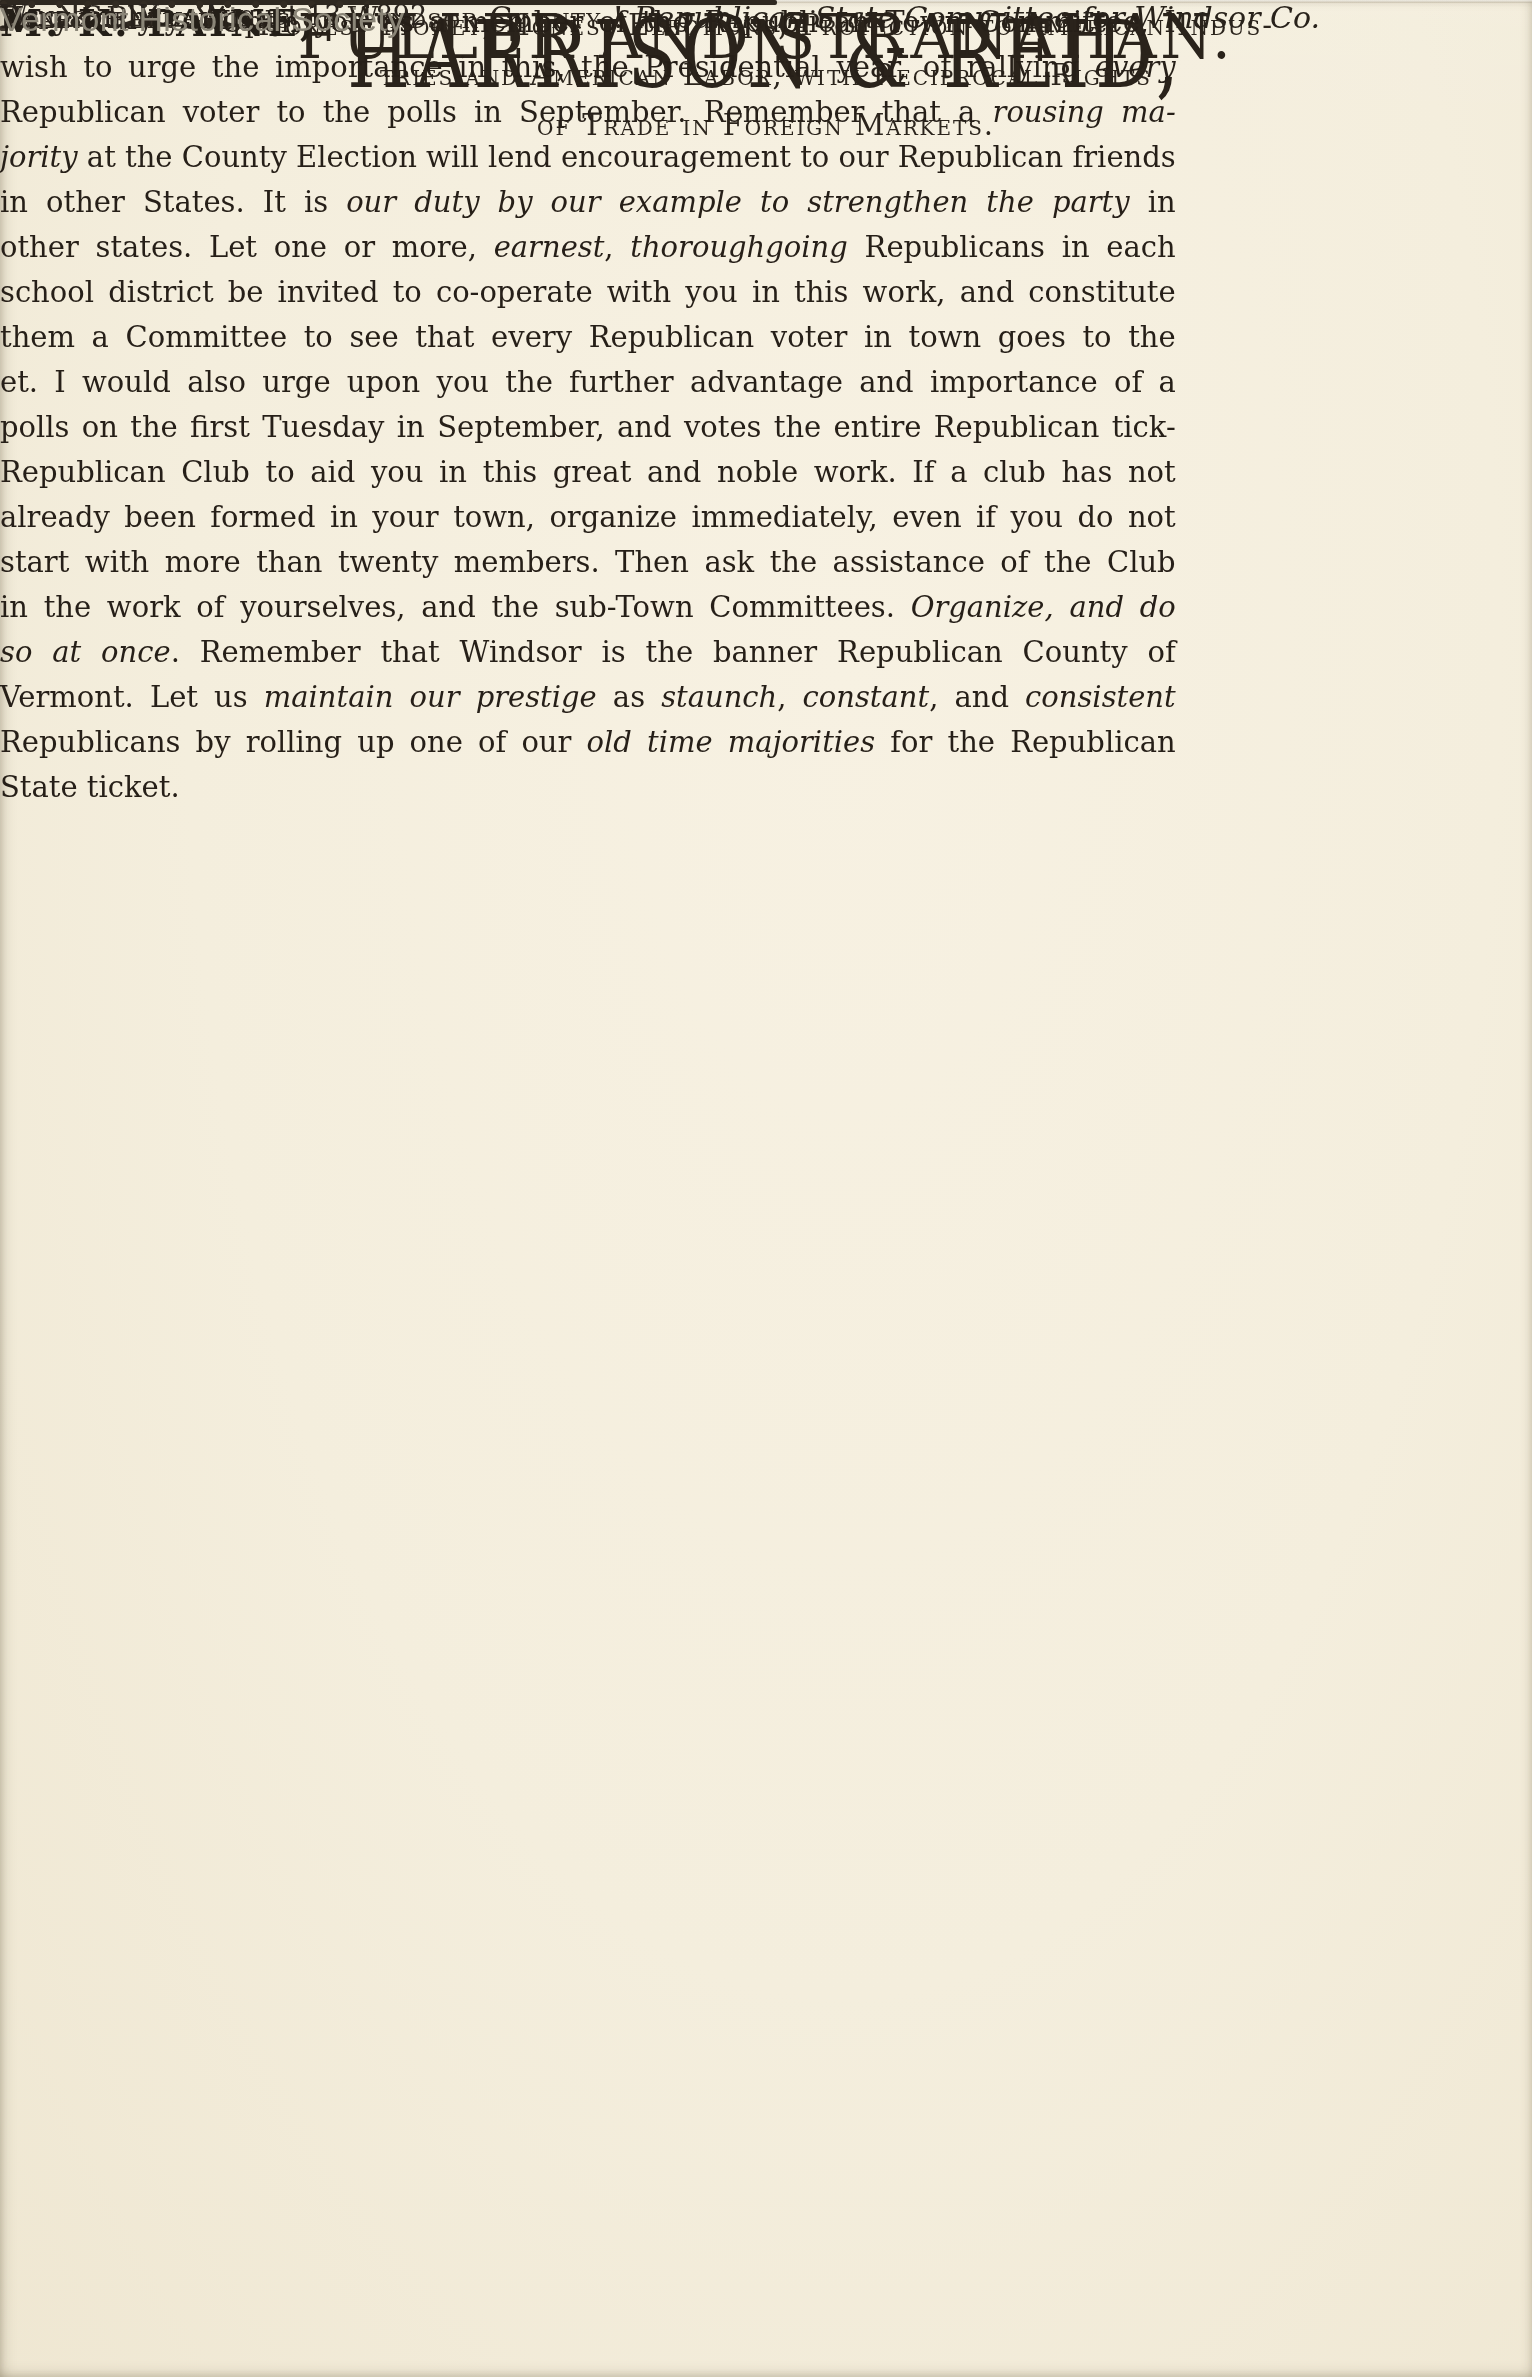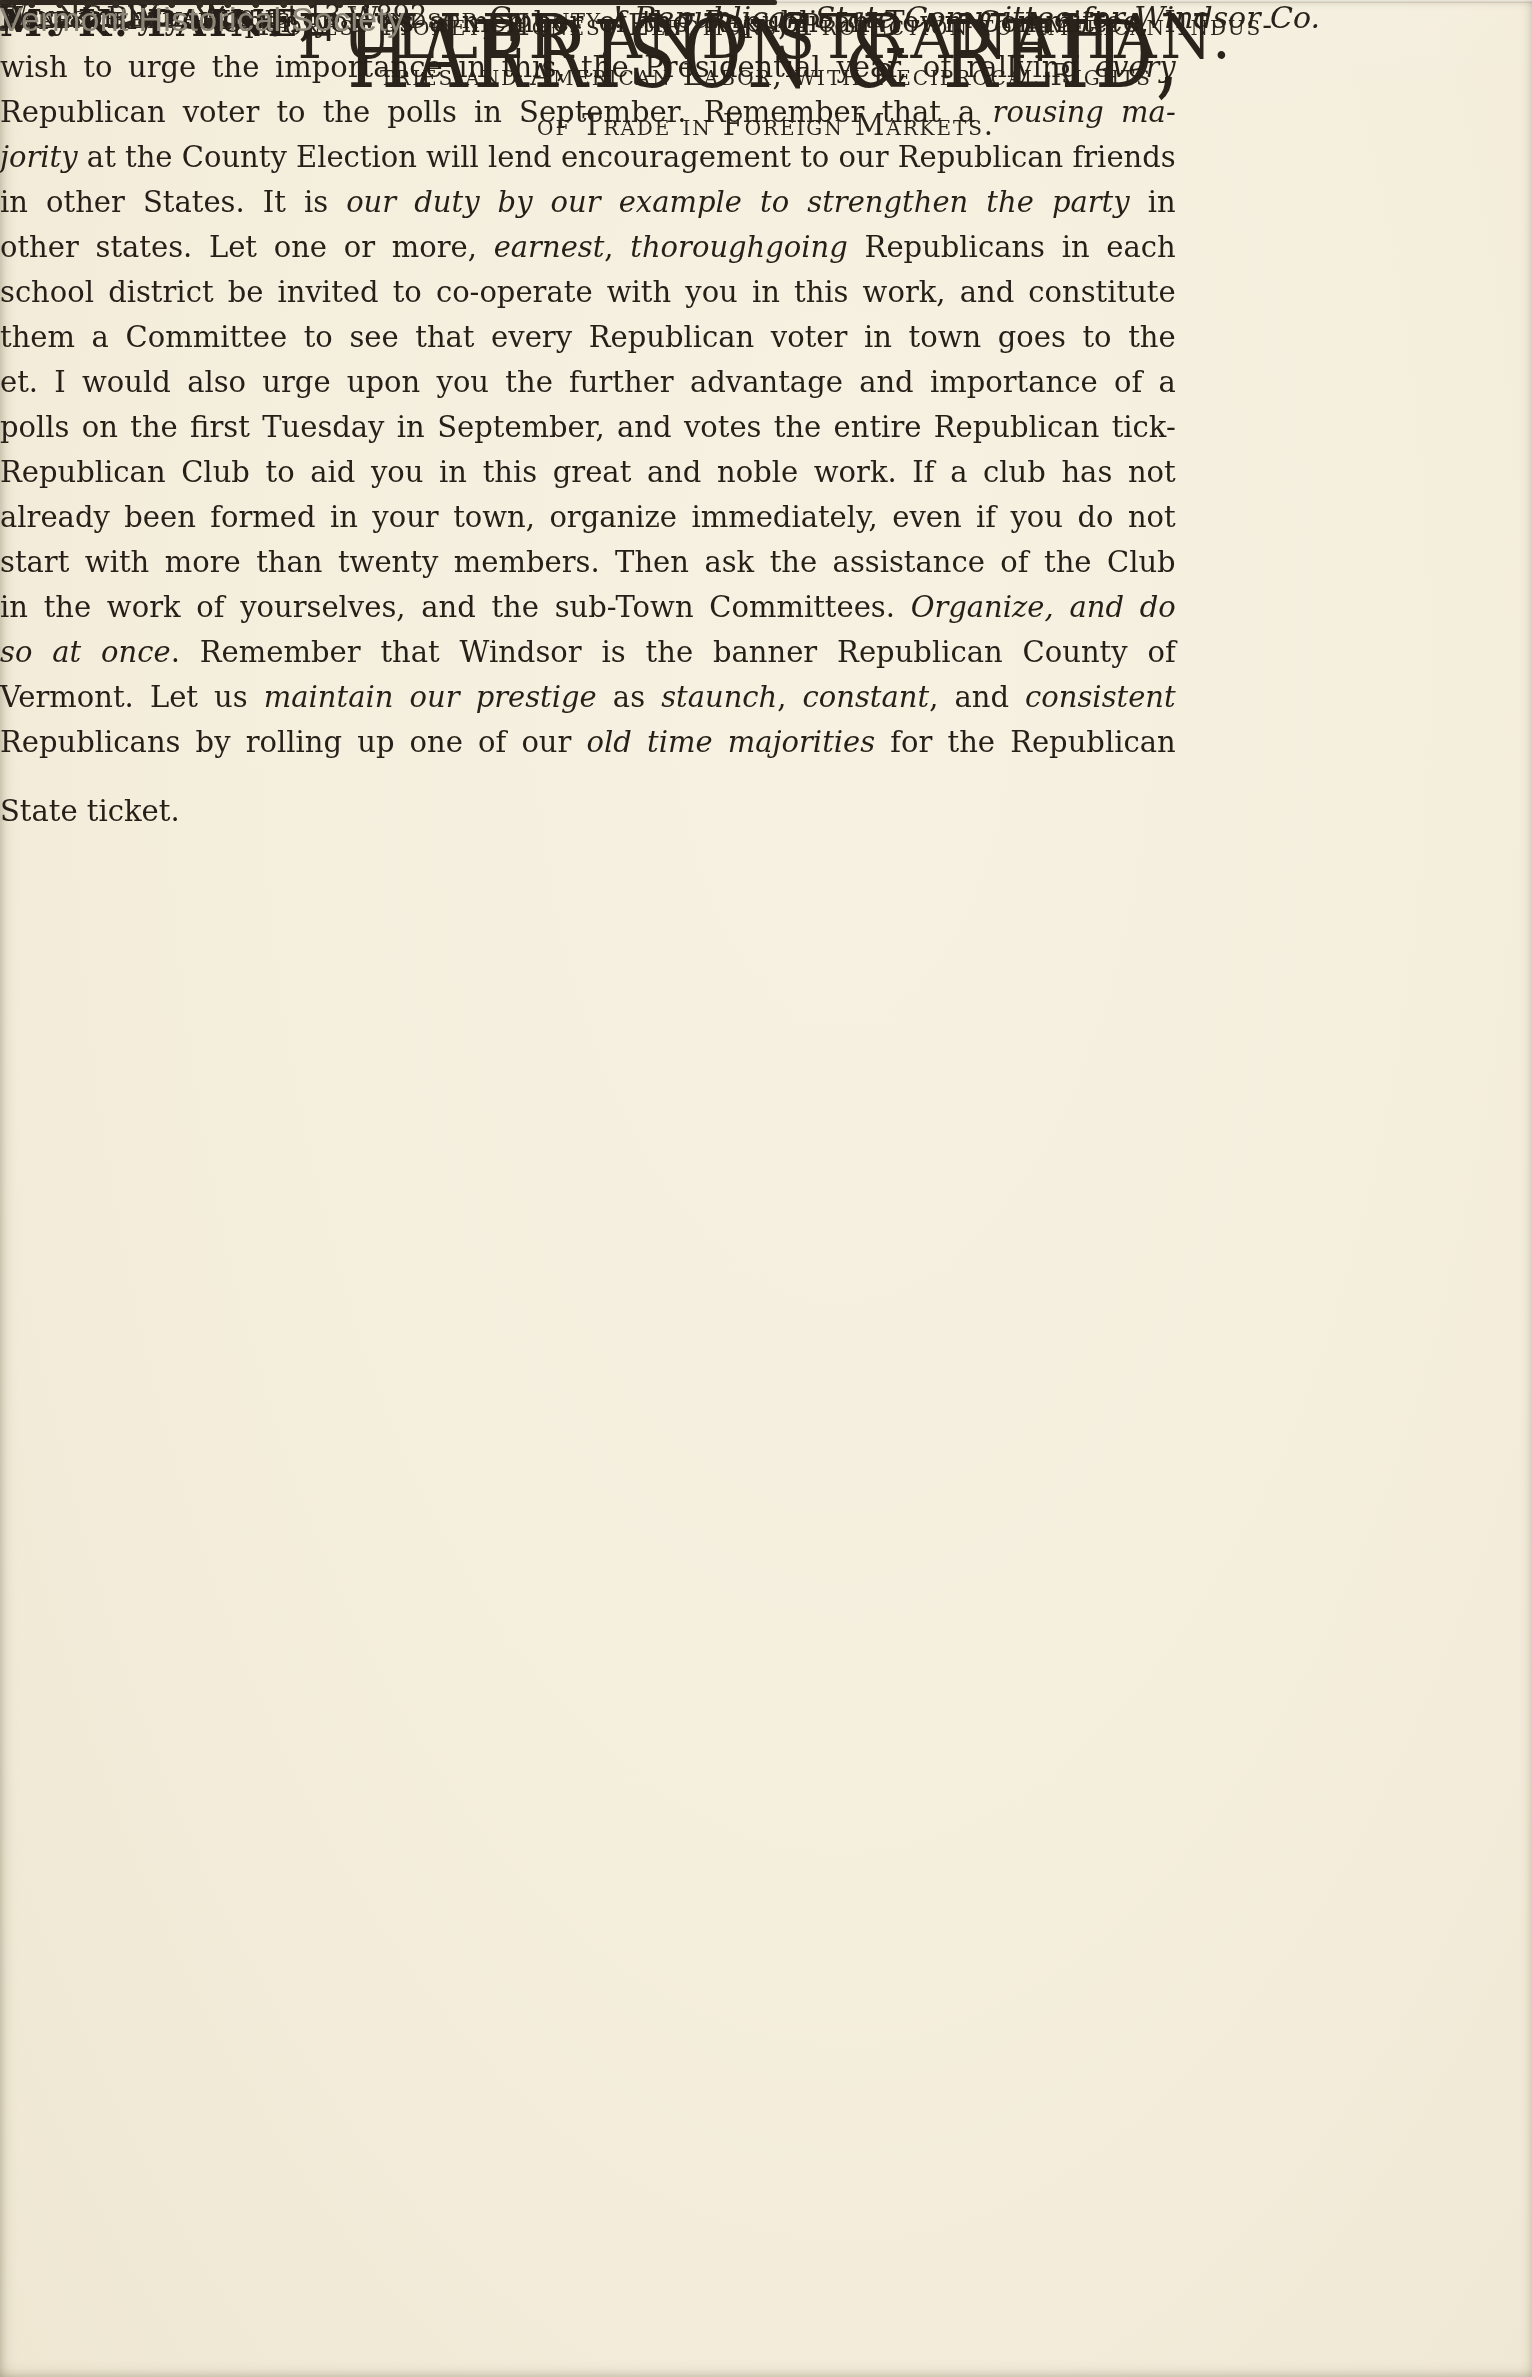--- a/index.html
+++ b/index.html
@@ -94,21 +94,21 @@
   
   .body-text{top:1690;left:345;width:1780;font-size:29px;color:#261f18;}
   .bline{
     line-height:45px;
     text-align:justify;
     text-align-last:justify;
     text-justify:inter-word;
     white-space:normal;
   }
   .bline.indent{text-indent:220px;}
-  .bline.last{text-align-last:left;margin-top:24px;}
+  .bline.last{text-align-last:left;}
   .bline .it{font-style:italic;}
 
   
   .valediction{top:3028;left:1205;font-size:31px;color:#28221b;}
   .signature{top:3100;left:1442;font-size:38px;font-weight:bold;letter-spacing:3.2px;color:#241f18;text-align:center;}
   .sig-title{top:3218;left:0;right:0;text-align:center;font-style:italic;font-size:30px;color:#28221b;}
   .sig-title-inner{display:inline-block;transform:translateX(211px);}
 
   
   .watermark{

